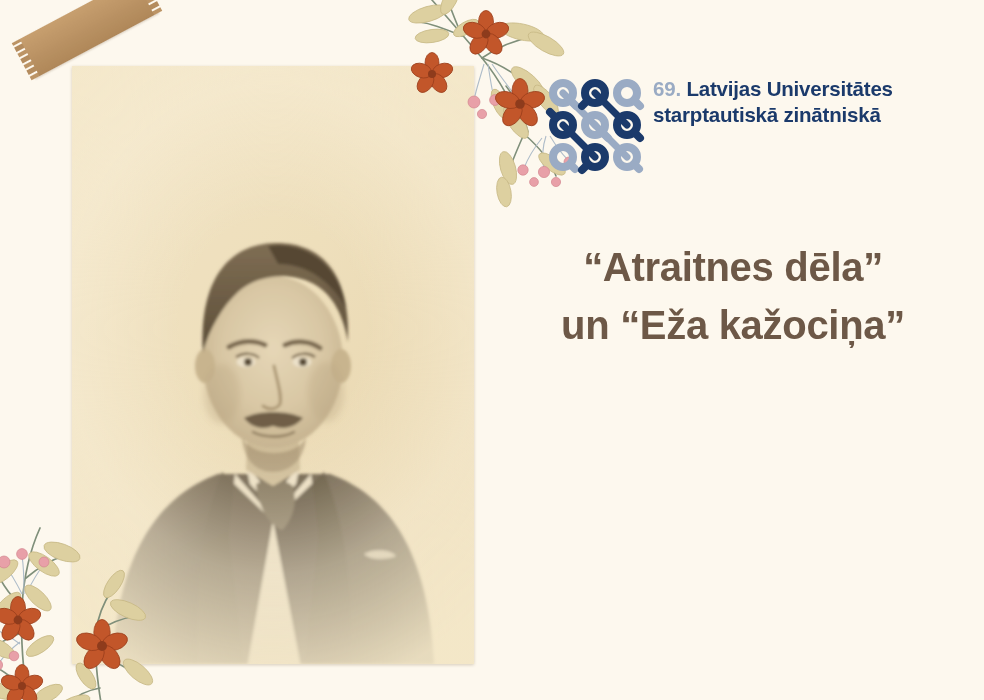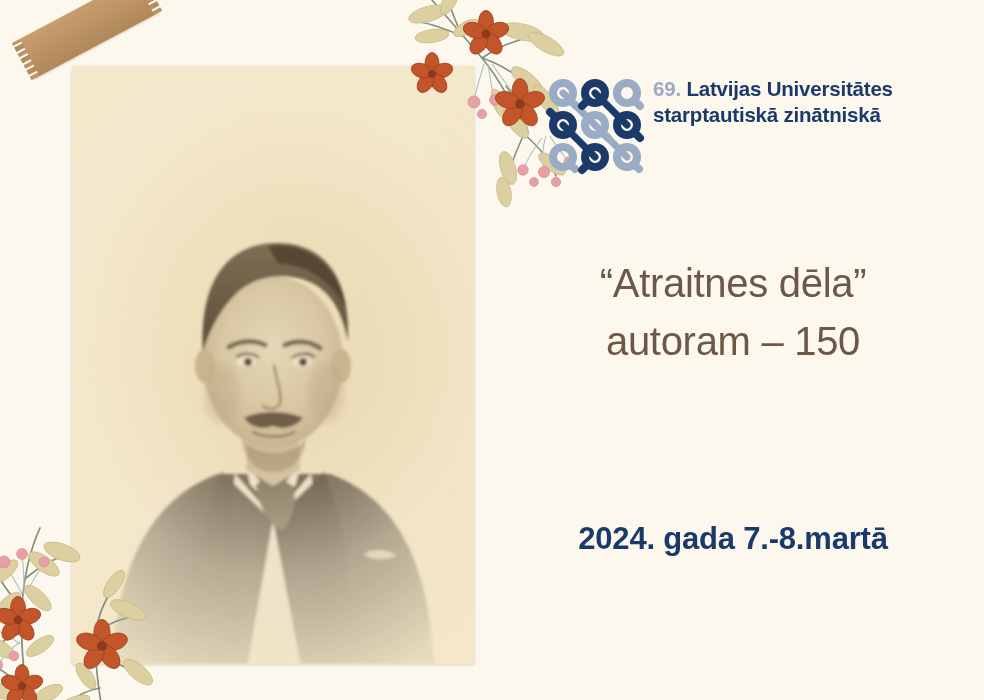--- a/index.html
+++ b/index.html
@@ -62,23 +62,22 @@
   .logo-line{
     font-weight:bold;font-size:20.5px;line-height:25.5px;
     color:#1b3a6b;letter-spacing:-0.2px;white-space:nowrap;
   }
   .lg-muted{color:#9aabc4;}
 
   
   .headline{
     position:absolute;left:498px;top:238px;width:470px;
     text-align:center;color:#6d5847;
-    font-weight:normal;font-size:40px;line-height:58px;
+    font-weight:bold;font-size:40px;line-height:58px;
     letter-spacing:-0.3px;
-    margin-top:16px;
   }
   .headline div{white-space:nowrap;}
 
   
   .date-line{
     position:absolute;left:498px;top:521px;width:470px;
     text-align:center;color:#1b3a6b;
     font-weight:bold;font-size:31px;letter-spacing:-0.2px;
   }
 
@@ -400,18 +399,17 @@
         <span>Latvijas Universitātes</span>
       </div>
       <div class="logo-line">
         <span>starptautiskā zinātniskā</span>
       </div>
     </div>
   </div>
 
   <div class="headline">
     <div>“Atraitnes dēla”</div>
-    <div>autoram – 150</div>
+    <div>un “Eža kažociņa”</div>
   </div>
 
-  <div class="date-line">2024. gada 7.-8.martā</div>
 
 </div>
 
 </body></html>

